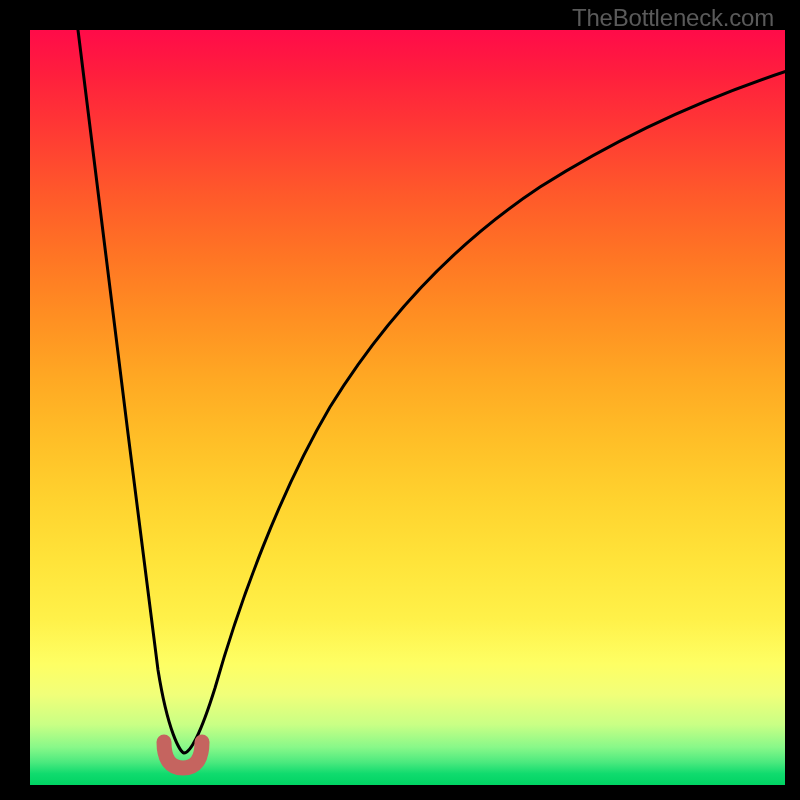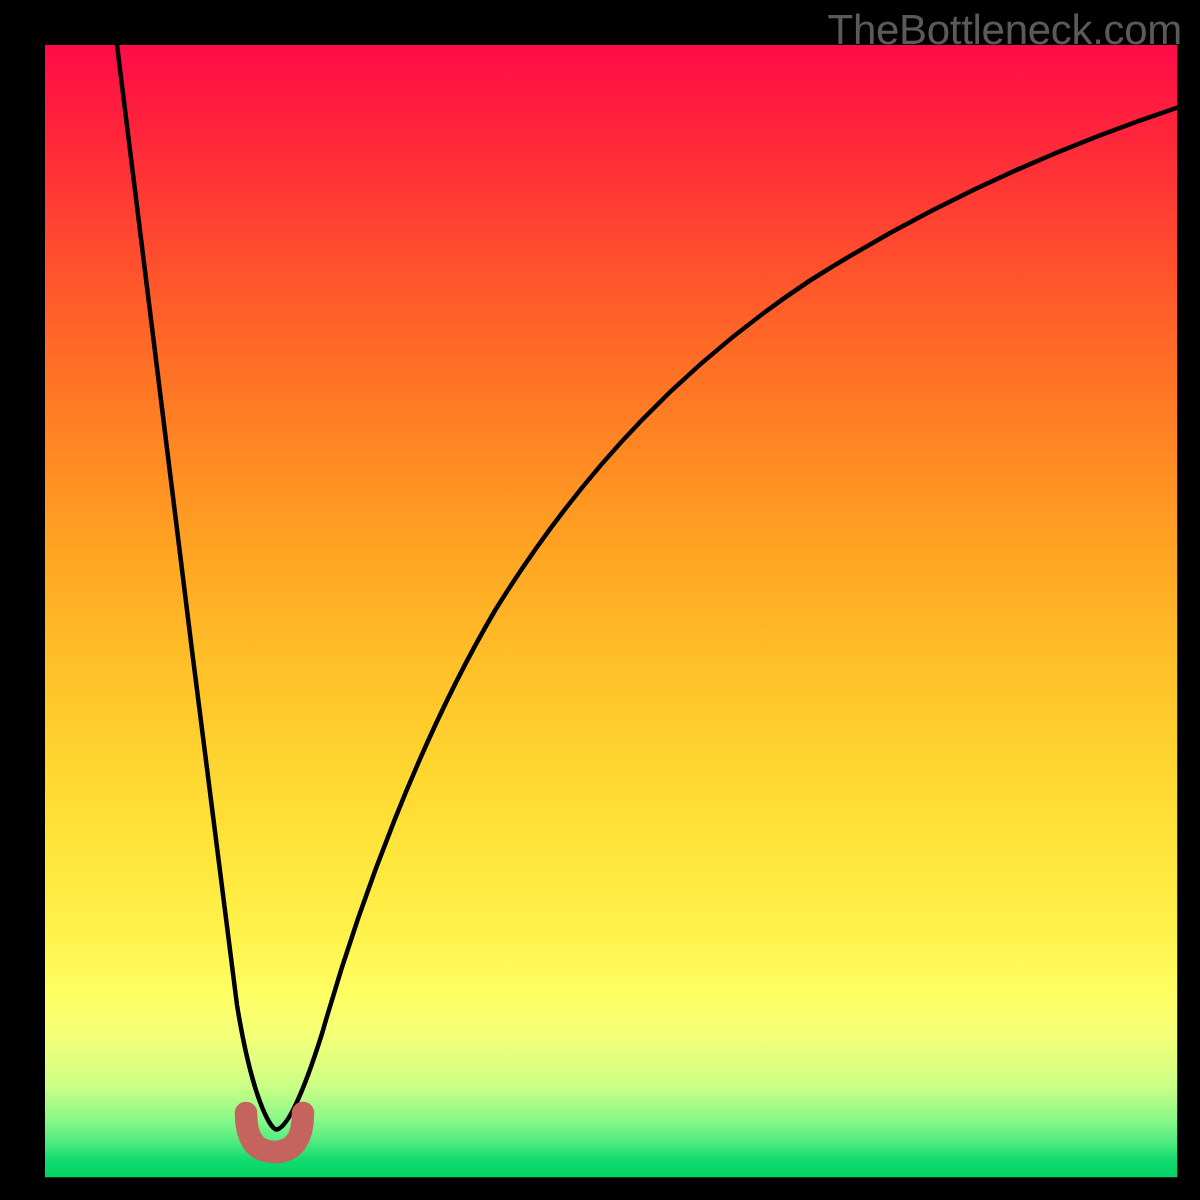--- a/index.html
+++ b/index.html
@@ -44,23 +44,23 @@
       #f1ff79 88%,
       #c9ff85 92%,
       #88f889 95%,
       #4be97e 97%,
       #10db6e 98.5%,
       #00d363 100%);
   }
   .watermark {
     position: absolute;
     top: 4px;
-    right: 12px;
+    right: 26px;
     color: #5a5a5a;
-    font-size: 28px;
+    font-size: 24px;
     letter-spacing: -0.2px;
     font-weight: 400;
     text-align: center;
   }
   svg.curve {
     position: absolute;
     left: 0; top: 0;
   }
 </style>
 </head>

